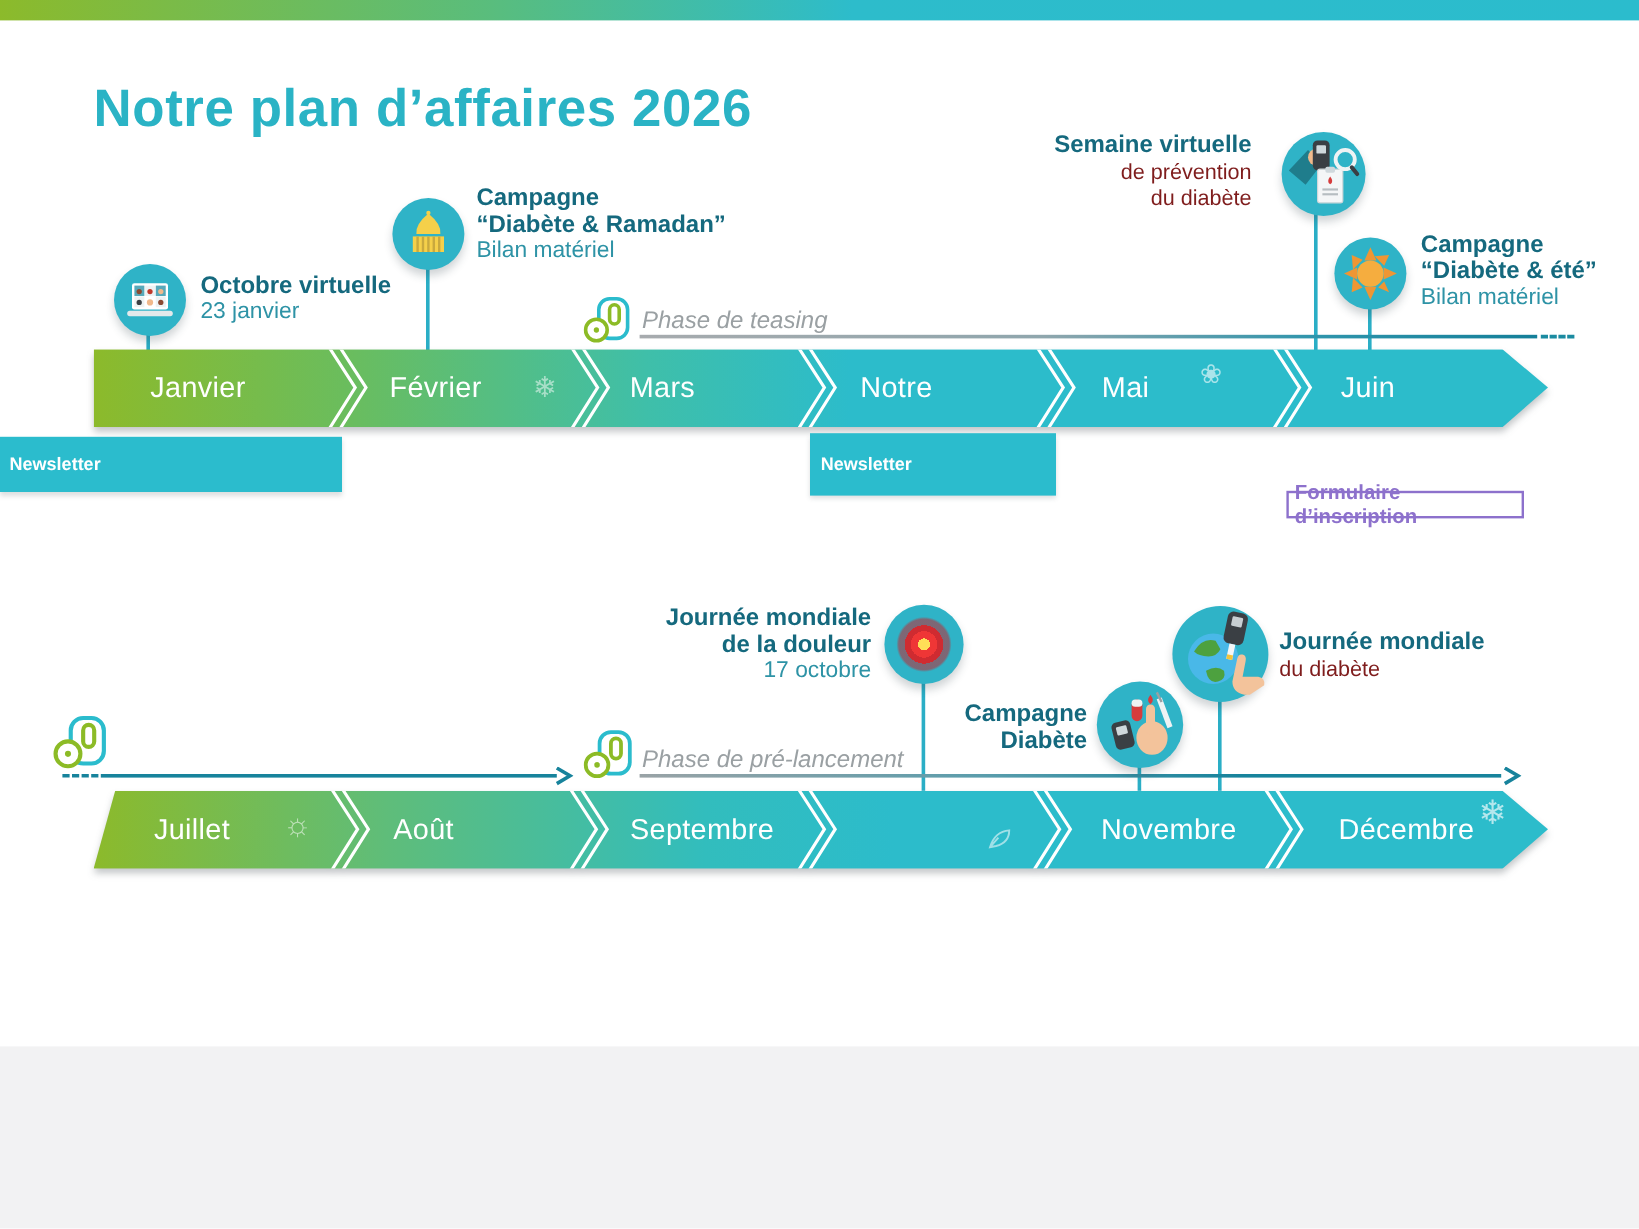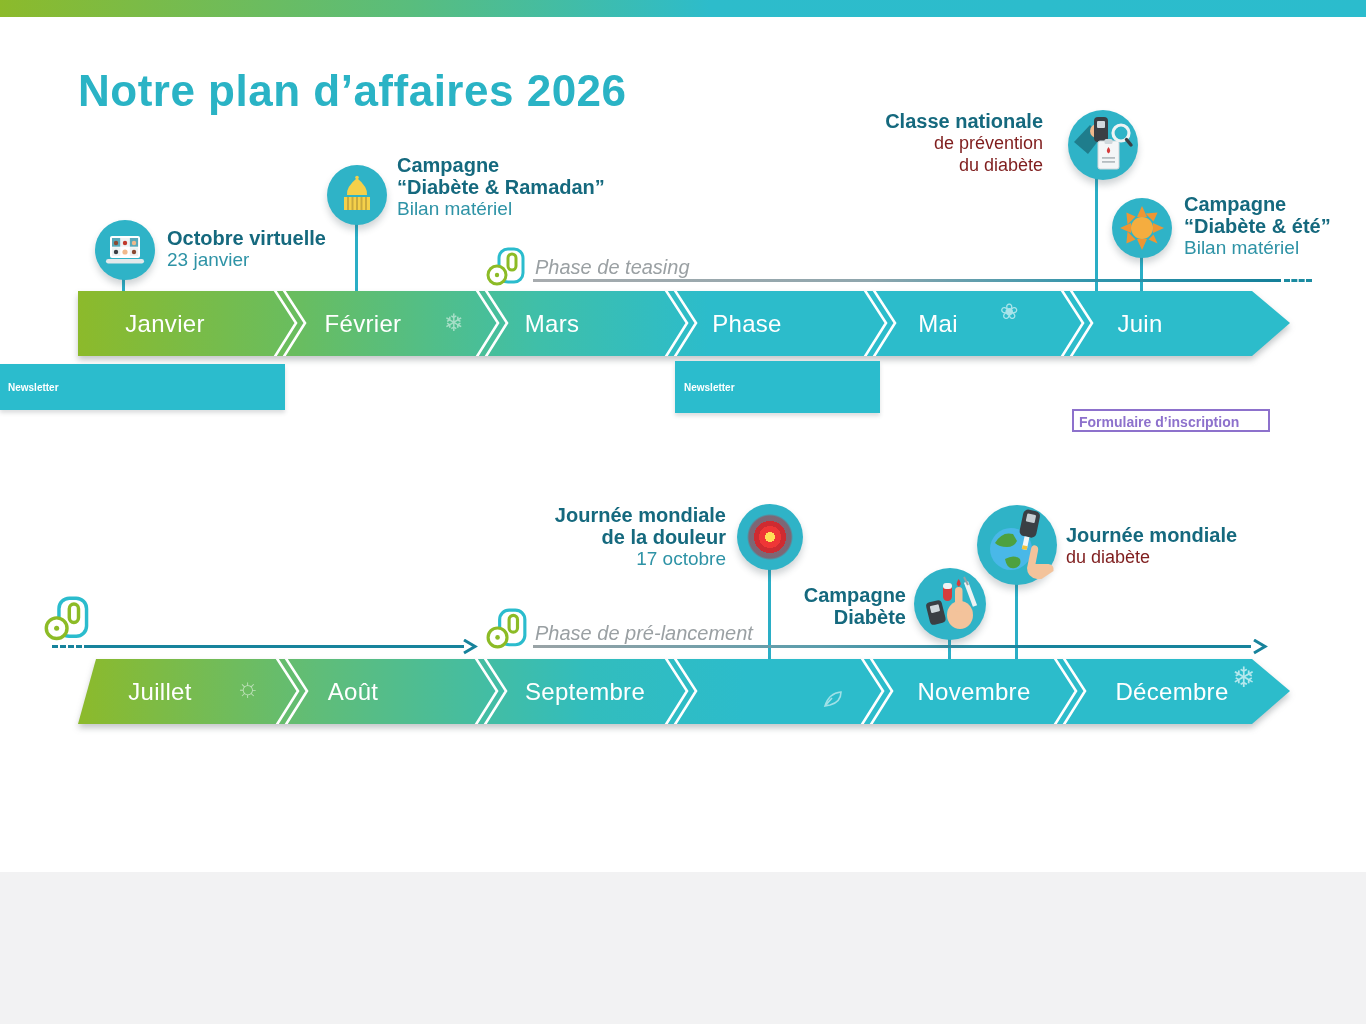--- a/index.html
+++ b/index.html
@@ -38,26 +38,26 @@
   .ev-r{font-size:19px;color:#2e93a6;}
   .ev-r2{font-size:18px;color:#7f1d1d;}
   .right{text-align:right;}
 
   
   .phase-label{position:absolute;font-style:italic;font-size:20px;color:#9aa0a3;white-space:nowrap;}
   .phase-line{position:absolute;height:3px;}
   .dashline{position:absolute;height:0;border-top:3px dashed #1b8ba1;}
 
   
-  .subbar{position:absolute;display:flex;align-items:center;color:#fff;font-weight:bold;font-size:10px;
+  .subbar{position:absolute;display:flex;align-items:center;color:#fff;font-weight:bold;font-size:15px;
     box-shadow:0 3px 4px rgba(60,70,75,.18);}
   .subbar.teal{background:#2bbccd;}
   .subbar.purple{background:#8d71cc;}
   .formbar{position:absolute;background:#fff;border:2px solid #8d71cc;color:#8d71cc;
-    font-weight:bold;font-size:14px;display:flex;align-items:flex-end;cursor:pointer;}
+    font-weight:bold;font-size:17px;display:flex;align-items:center;cursor:pointer;}
 
   
   .legendband{left:0;top:872px;width:1366px;height:152px;background:#f2f2f3;}
 </style>
 </head>
 <body>
 
 <div id="stage">
 
   <div class="abs topbar"></div>
@@ -141,21 +141,21 @@
   <div class="ev-text" style="left:167px;top:227px">
     <div class="ev-b">Octobre virtuelle</div>
     <div class="ev-r">23 janvier</div>
   </div>
   <div class="ev-text" style="left:397px;top:154px">
     <div class="ev-b">Campagne</div>
     <div class="ev-b">“Diabète &amp; Ramadan”</div>
     <div class="ev-r">Bilan matériel</div>
   </div>
   <div class="ev-text right" style="left:818px;top:110px;width:225px">
-    <div class="ev-b">Classe nationale</div>
+    <div class="ev-b">Semaine virtuelle</div>
     <div class="ev-r2">de prévention</div>
     <div class="ev-r2">du diabète</div>
   </div>
   <div class="ev-text" style="left:1184px;top:193px">
     <div class="ev-b">Campagne</div>
     <div class="ev-b">“Diabète &amp; été”</div>
     <div class="ev-r">Bilan matériel</div>
   </div>
 
   <div class="abs bar-shadow" style="left:78px;top:291px">
@@ -170,21 +170,21 @@
             <path d="M596 -2 L618 32 L596 67"></path>
           <path d="M786 -2 L808 32 L786 67"></path>
             <path d="M795 -2 L817 32 L795 67"></path>
           <path d="M983 -2 L1005 32 L983 67"></path>
             <path d="M992 -2 L1014 32 L992 67"></path>
         </g>
       </svg>
       <div class="month" style="left:87px">Janvier</div>
       <div class="month" style="left:285px">Février</div>
       <div class="month" style="left:474px">Mars</div>
-      <div class="month" style="left:669px">Phase</div>
+      <div class="month" style="left:669px">Notre</div>
       <div class="month" style="left:860px">Mai</div>
       <div class="month" style="left:1062px">Juin</div>
       <div class="deco" style="left:366px;top:18px;font-size:24px;opacity:.5">❄</div>
       <div class="deco" style="left:922px;top:8px;font-size:22px">❀</div>
     </div>
   </div>
 
   <div class="subbar teal" style="left:0;top:364px;width:277px;height:46px;padding-left:8px">
     <span>Newsletter</span>
   </div>

